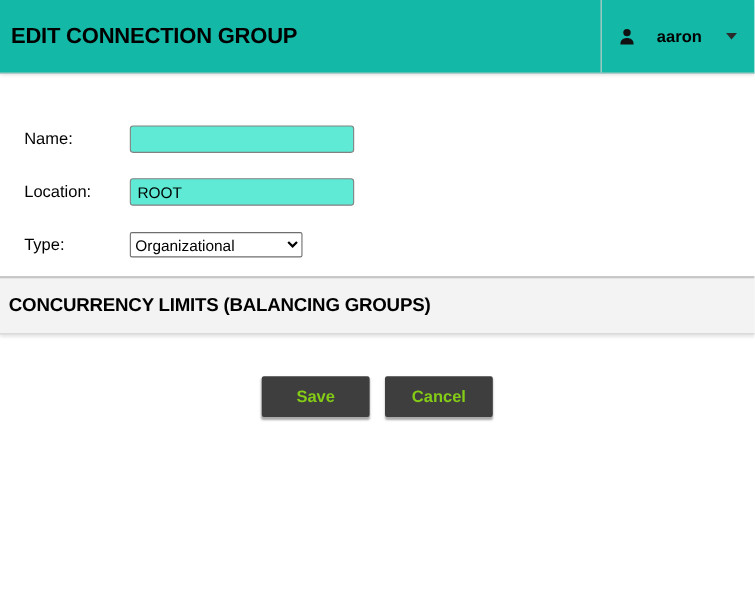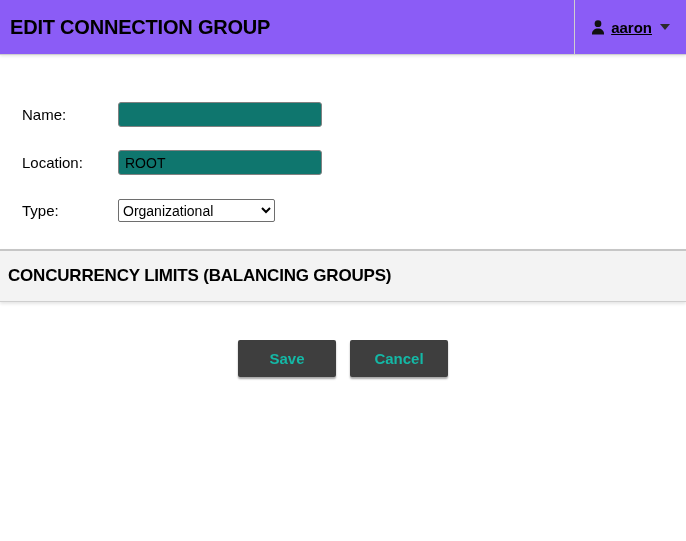--- a/index.html
+++ b/index.html
@@ -6,43 +6,42 @@
   html, body {
     width: 686px; height: 541px;
     background: #fff;
     font-family: "Liberation Sans", sans-serif;
     color: #000;
     overflow: hidden;
   }
 
   
   .app-header {
-    height: 55px;
-    background: #8b5cf6;
+    height: 67px;
+    background: #14b8a6;
     border-bottom: 1px solid #cfcfcf;
     box-shadow: 0 1px 3px rgba(0,0,0,0.12);
     display: flex;
     justify-content: space-between;
     align-items: stretch;
   }
   .app-title {
     align-self: center;
     padding-left: 10px;
     font-size: 20px;
     font-weight: bold;
     letter-spacing: -0.2px;
   }
   .user-menu {
     border-left: 1px solid #cfcfcf;
     display: flex;
     align-items: center;
     padding: 0 16px 0 14px;
-    gap: 4px;
+    gap: 18px;
     cursor: pointer;
-    text-decoration: underline;
   }
   .user-menu .user-name {
     font-size: 15px;
     font-weight: bold;
   }
   .caret {
     width: 0; height: 0;
     border-left: 5px solid transparent;
     border-right: 5px solid transparent;
     border-top: 6px solid #2b2b2b;
@@ -64,35 +63,35 @@
     flex: none;
   }
   input[type="text"] {
     width: 204px;
     height: 25px;
     border: 1px solid #818181;
     border-radius: 3px;
     padding: 2px 6px;
     font-size: 14px;
     font-family: "Liberation Sans", sans-serif;
-    background: #0f766e;
+    background: #5eead4;
   }
   select {
     width: 157px;
     height: 23px;
     border: 1px solid #6e6e6e;
     border-radius: 2px;
     font-size: 14px;
     font-family: "Liberation Sans", sans-serif;
     background: #fff;
   }
 
   
   .section-bar {
-    margin-top: 26px;
+    margin-top: 16px;
     height: 53px;
     background: #f3f3f3;
     border-top: 2px solid #c6c6c6;
     border-bottom: 1px solid #cfcfcf;
     box-shadow: 0 2px 3px rgba(0,0,0,0.10);
     display: flex;
     align-items: center;
   }
   .section-title {
     padding-left: 8px;
@@ -119,21 +118,21 @@
   .actions {
     margin-top: 38px;
     display: flex;
     justify-content: center;
     gap: 14px;
   }
   .btn {
     min-width: 98px;
     height: 37px;
     background: #3e3e3e;
-    color: #14b8a6;
+    color: #84cc16;
     border: none;
     border-radius: 2px;
     font-size: 15px;
     font-weight: bold;
     font-family: "Liberation Sans", sans-serif;
     box-shadow: 0 2px 2px rgba(0,0,0,0.35);
     cursor: pointer;
     padding: 0 22px;
     text-align: center;
   }

